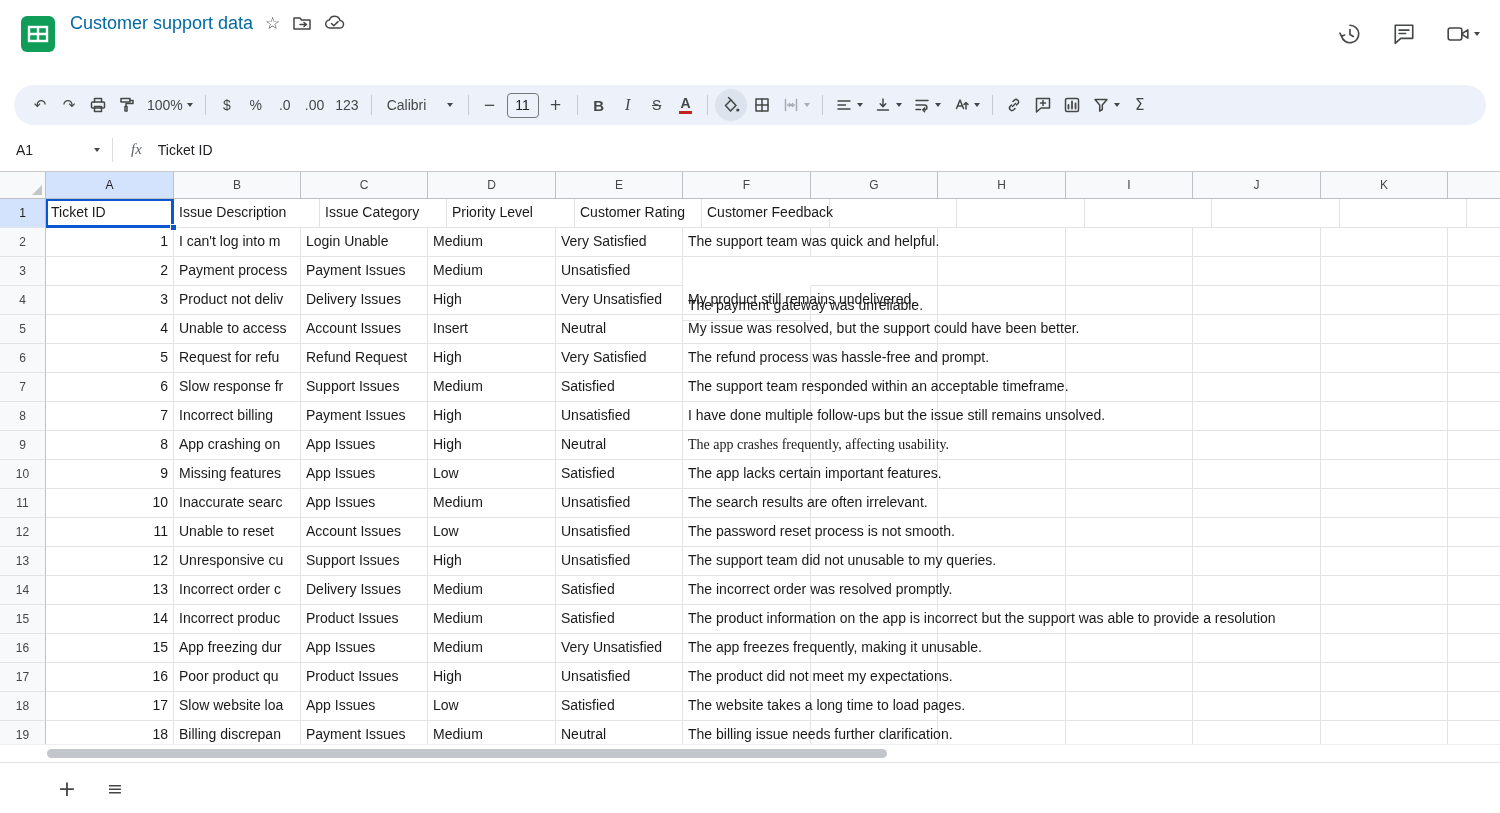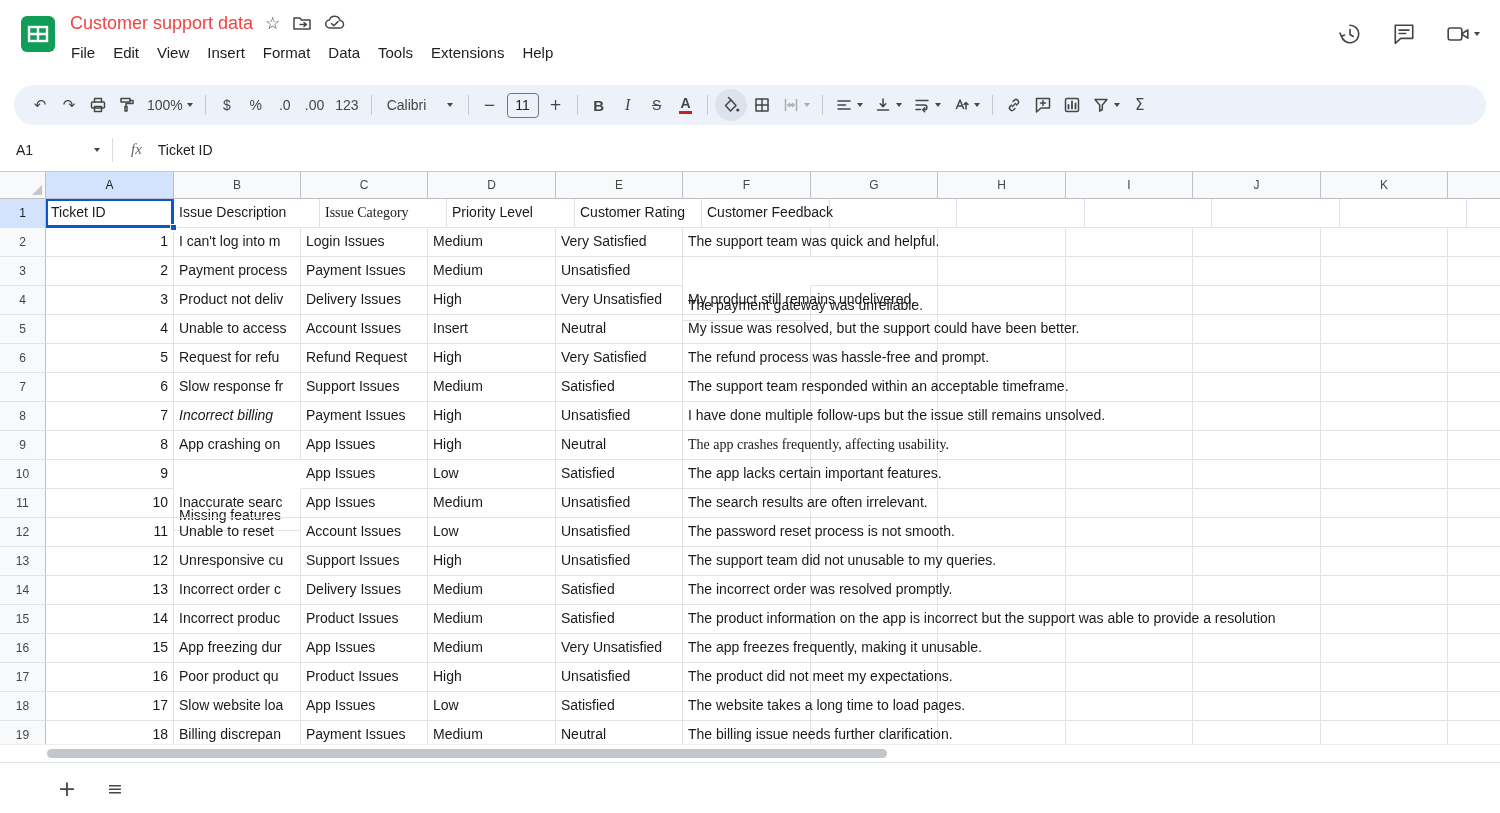--- a/index.html
+++ b/index.html
@@ -4,21 +4,21 @@
 <style>
   * { box-sizing: border-box; margin: 0; padding: 0; }
   html, body { width: 1500px; height: 813px; overflow: hidden; background: #fff;
     font-family: "Liberation Sans", sans-serif; color: #202124; }
 
   
   .topbar { height: 82px; display: flex; padding: 8px 20px 0 14px; }
   .logo { width: 40px; height: 40px; margin: 6px 12px 0 4px; flex: none; cursor: pointer; }
   .title-wrap { flex: 1; min-width: 0; }
   .title-row { display: flex; align-items: center; gap: 12px; height: 30px; }
-  .doc-title { font-size: 18px; color: #ef4444; white-space: nowrap; }
+  .doc-title { font-size: 18px; color: #0369a1; white-space: nowrap; }
   .title-ico { color: #444746; display: flex; align-items: center; cursor: pointer; }
   .star { font-family: "DejaVu Sans", sans-serif; font-size: 17px; color: #444746; }
   .menubar { display: flex; margin-top: 3px; margin-left: -8px; }
   .menu-item { font-size: 15px; color: #202124; padding: 3px 9px; border-radius: 6px; cursor: pointer; white-space: nowrap; }
   .topbar-right { display: flex; align-items: flex-start; gap: 30px; padding-top: 14px; color: #444746; flex: none; }
   .topbar-right .ico { display: flex; align-items: center; gap: 4px; cursor: pointer; }
 
   
   .toolbar-strip { height: 46px; padding: 0 14px; display: flex; align-items: center; }
   .toolbar { height: 40px; width: 100%; background: #edf2fa; border-radius: 20px;
@@ -119,31 +119,20 @@
             <path d="M8 11.5h6M12 9.5l2.5 2-2.5 2"></path>
         </svg>
       </span>
       <span class="title-ico">
         <svg class="si" width="22" height="22" viewBox="0 0 22 22">
           <path d="M6 16a4 4 0 0 1-.6-8A5.5 5.5 0 0 1 16 8.5 3.5 3.5 0 0 1 15.5 16z"></path>
           <path d="M7.5 11.5l2.3 2.3 4.2-4.2"></path>
         </svg>
       </span>
     </div>
-    <nav class="menubar">
-      <span class="menu-item">File</span>
-      <span class="menu-item">Edit</span>
-      <span class="menu-item">View</span>
-      <span class="menu-item">Insert</span>
-      <span class="menu-item">Format</span>
-      <span class="menu-item">Data</span>
-      <span class="menu-item">Tools</span>
-      <span class="menu-item">Extensions</span>
-      <span class="menu-item">Help</span>
-    </nav>
   </div>
   <div class="topbar-right">
     <span class="ico">
       <svg class="si" width="24" height="24" viewBox="0 0 22 22">
         <path d="M11 3a8 8 0 1 1-7.8 9.8"></path>
         <path d="M1.8 10.2l1.4 2.8 2.8-1"></path>
         <path d="M11 7v4.5l3 1.8"></path>
       </svg>
     </span>
     <span class="ico">
@@ -347,36 +336,36 @@
       <div class="col-h" style="width: 128px;">J</div>
       <div class="col-h" style="width: 127px;">K</div>
       <div class="col-h fill"></div>
     </div>
   <div class="grid-rows">
 
   <div class="g-row">
         <div class="row-h sel">1</div>
         <div class="g-cell sel-cell" style="width: 128px;"><span class="cell-text">Ticket ID</span><div class="fill-handle"></div></div>
         <div class="g-cell" style="width: 146px;"><span class="cell-text">Issue Description</span></div>
-        <div class="g-cell" style="width: 127px; font-family: Liberation Serif, serif;"><span class="cell-text">Issue Category</span></div>
+        <div class="g-cell" style="width: 127px;"><span class="cell-text">Issue Category</span></div>
         <div class="g-cell" style="width: 128px;"><span class="cell-text">Priority Level</span></div>
         <div class="g-cell" style="width: 127px;"><span class="cell-text">Customer Rating</span></div>
         <div class="g-cell ovf" style="width: 128px;"><span class="cell-text">Customer Feedback</span></div>
         <div class="g-cell" style="width: 127px;"><span class="cell-text"></span></div>
         <div class="g-cell" style="width: 128px;"><span class="cell-text"></span></div>
         <div class="g-cell" style="width: 127px;"><span class="cell-text"></span></div>
         <div class="g-cell" style="width: 128px;"><span class="cell-text"></span></div>
         <div class="g-cell" style="width: 127px;"><span class="cell-text"></span></div>
         <div class="g-cell fill"></div>
       </div>
       <div class="g-row">
         <div class="row-h">2</div>
         <div class="g-cell num" style="width: 128px;"><span class="cell-text">1</span></div>
         <div class="g-cell" style="width: 127px;"><span class="cell-text">I can't log into m</span></div>
-        <div class="g-cell" style="width: 127px;"><span class="cell-text">Login Issues</span></div>
+        <div class="g-cell" style="width: 127px;"><span class="cell-text">Login Unable</span></div>
         <div class="g-cell" style="width: 128px;"><span class="cell-text">Medium</span></div>
         <div class="g-cell" style="width: 127px;"><span class="cell-text">Very Satisfied</span></div>
         <div class="g-cell ovf" style="width: 128px;"><span class="cell-text">The support team was quick and helpful.</span></div>
         <div class="g-cell" style="width: 127px;"><span class="cell-text"></span></div>
         <div class="g-cell" style="width: 128px;"><span class="cell-text"></span></div>
         <div class="g-cell" style="width: 127px;"><span class="cell-text"></span></div>
         <div class="g-cell" style="width: 128px;"><span class="cell-text"></span></div>
         <div class="g-cell" style="width: 127px;"><span class="cell-text"></span></div>
         <div class="g-cell fill"></div>
       </div>
@@ -451,21 +440,21 @@
         <div class="g-cell" style="width: 127px;"><span class="cell-text"></span></div>
         <div class="g-cell" style="width: 128px;"><span class="cell-text"></span></div>
         <div class="g-cell" style="width: 127px;"><span class="cell-text"></span></div>
         <div class="g-cell" style="width: 128px;"><span class="cell-text"></span></div>
         <div class="g-cell" style="width: 127px;"><span class="cell-text"></span></div>
         <div class="g-cell fill"></div>
       </div>
       <div class="g-row">
         <div class="row-h">8</div>
         <div class="g-cell num" style="width: 128px;"><span class="cell-text">7</span></div>
-        <div class="g-cell" style="width: 127px; font-style: italic;"><span class="cell-text">Incorrect billing</span></div>
+        <div class="g-cell" style="width: 127px;"><span class="cell-text">Incorrect billing</span></div>
         <div class="g-cell" style="width: 127px;"><span class="cell-text">Payment Issues</span></div>
         <div class="g-cell" style="width: 128px;"><span class="cell-text">High</span></div>
         <div class="g-cell" style="width: 127px;"><span class="cell-text">Unsatisfied</span></div>
         <div class="g-cell ovf" style="width: 128px;"><span class="cell-text">I have done multiple follow-ups but the issue still remains unsolved.</span></div>
         <div class="g-cell" style="width: 127px;"><span class="cell-text"></span></div>
         <div class="g-cell" style="width: 128px;"><span class="cell-text"></span></div>
         <div class="g-cell" style="width: 127px;"><span class="cell-text"></span></div>
         <div class="g-cell" style="width: 128px;"><span class="cell-text"></span></div>
         <div class="g-cell" style="width: 127px;"><span class="cell-text"></span></div>
         <div class="g-cell fill"></div>
@@ -481,21 +470,21 @@
         <div class="g-cell" style="width: 127px;"><span class="cell-text"></span></div>
         <div class="g-cell" style="width: 128px;"><span class="cell-text"></span></div>
         <div class="g-cell" style="width: 127px;"><span class="cell-text"></span></div>
         <div class="g-cell" style="width: 128px;"><span class="cell-text"></span></div>
         <div class="g-cell" style="width: 127px;"><span class="cell-text"></span></div>
         <div class="g-cell fill"></div>
       </div>
       <div class="g-row">
         <div class="row-h">10</div>
         <div class="g-cell num" style="width: 128px;"><span class="cell-text">9</span></div>
-        <div class="g-cell" style="width: 127px; margin-top: 42px;"><span class="cell-text">Missing features</span></div>
+        <div class="g-cell" style="width: 127px;"><span class="cell-text">Missing features</span></div>
         <div class="g-cell" style="width: 127px;"><span class="cell-text">App Issues</span></div>
         <div class="g-cell" style="width: 128px;"><span class="cell-text">Low</span></div>
         <div class="g-cell" style="width: 127px;"><span class="cell-text">Satisfied</span></div>
         <div class="g-cell ovf" style="width: 128px;"><span class="cell-text">The app lacks certain important features.</span></div>
         <div class="g-cell" style="width: 127px;"><span class="cell-text"></span></div>
         <div class="g-cell" style="width: 128px;"><span class="cell-text"></span></div>
         <div class="g-cell" style="width: 127px;"><span class="cell-text"></span></div>
         <div class="g-cell" style="width: 128px;"><span class="cell-text"></span></div>
         <div class="g-cell" style="width: 127px;"><span class="cell-text"></span></div>
         <div class="g-cell fill"></div>

